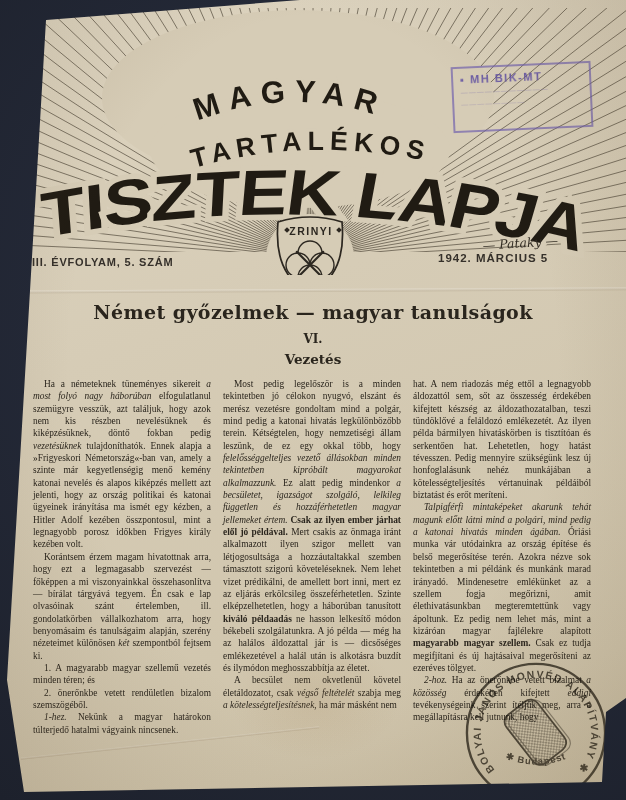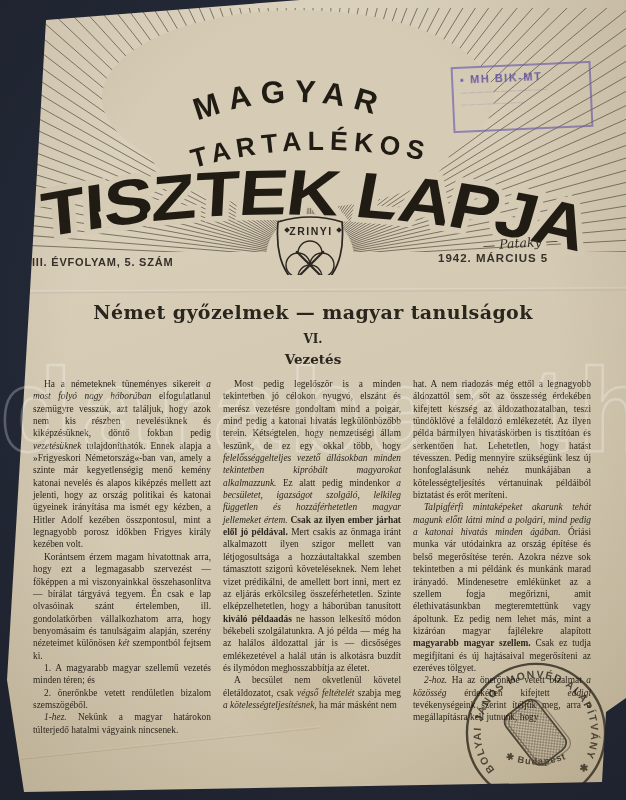--- a/index.html
+++ b/index.html
@@ -256,14 +256,13 @@
         <textPath href="#pRing" startOffset="50%" text-anchor="middle">BOLYAI JÁNOS HONVÉD ALAPÍTVÁNY ✱</textPath>
       </text>
       <text font-family="Liberation Sans, sans-serif" font-weight="bold" font-size="9.5" fill="var(--stamp-black)" style="letter-spacing:1px">
         <textPath href="#pCity" startOffset="50%" text-anchor="middle">✱ Budapest</textPath>
       </text>
     </svg>
 
     <div class="paper-shade"></div>
   </div>
 
-  <div class="watermark">darabanth</div>
 </div>
 
 </body></html>

